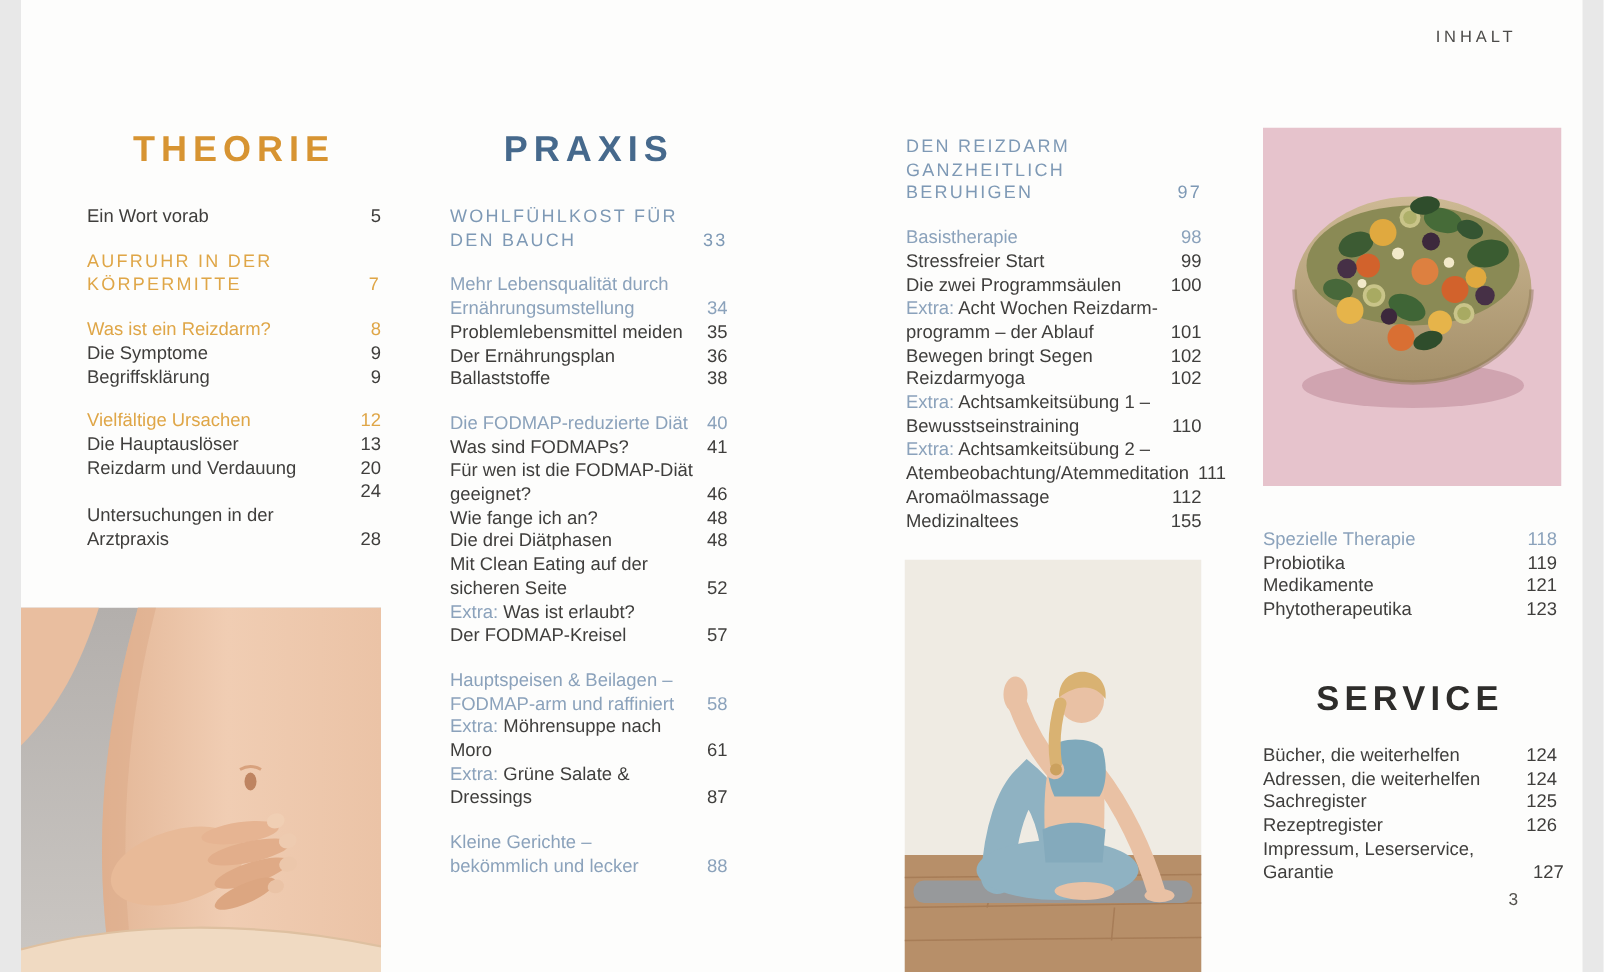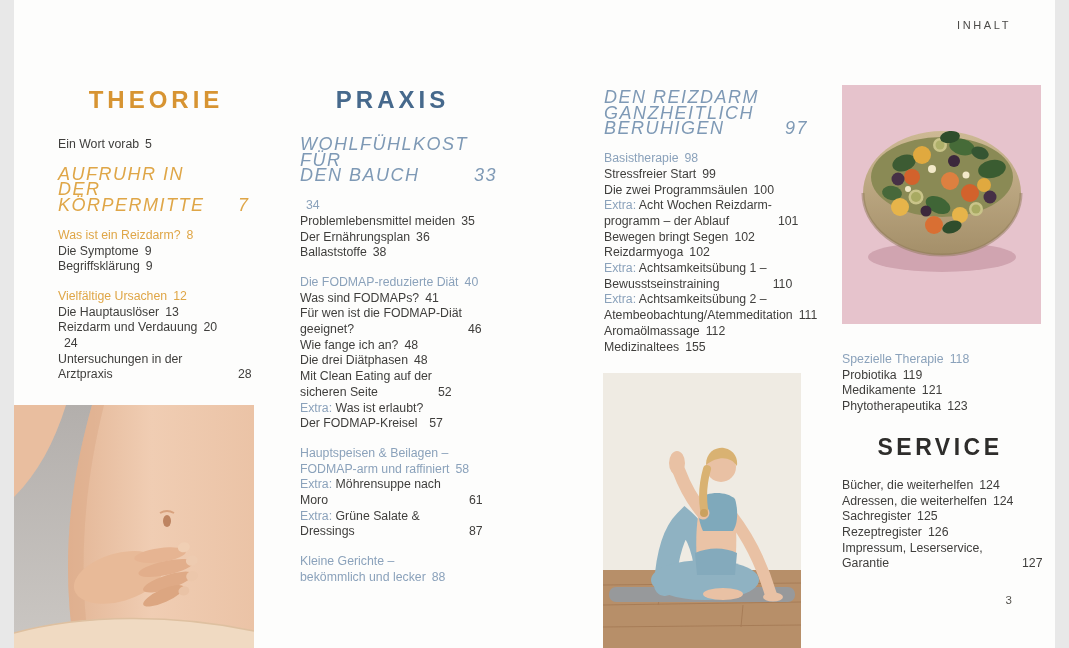--- a/index.html
+++ b/index.html
@@ -32,33 +32,33 @@
   .big-heading{
     font-weight:bold;text-align:center;
     font-size:24px;line-height:28px;letter-spacing:4px;
     margin:0 0 23px 0;
   }
   .big-heading.orange{color:var(--orange,#D79432);}
   .big-heading.blue{color:var(--hblue,#46698C);text-align:center;}
   .big-heading.dark{
     color:var(--dark,#2E2D2B);
     font-size:23px;letter-spacing:3.5px;
-    margin:18px 0 17px 0;
+    margin:36px 0 17px 0;
   }
 
   .toc-section{margin:0 0 14px 0;}
   .toc-row{
     display:flex;align-items:flex-end;
     font-size:12.3px;line-height:15.7px;
     color:var(--text,#3F3E3C);
   }
   .toc-row .lbl{white-space:pre-line;}
-  .toc-row .pg{flex:1;text-align:left;margin-left:6px;min-width:16px;}
+  .toc-row .pg{flex:1;text-align:right;margin-left:6px;min-width:16px;}
   .toc-row.caps-orange,.toc-row.caps-blue{
-    letter-spacing:1.5px;font-size:18px;font-style:italic;
+    letter-spacing:1.5px;font-size:12px;
   }
   .toc-row.caps-orange{color:var(--orange-l,#DFA647);}
   .toc-row.caps-blue{color:var(--blue-caps,#7E99B5);}
   .toc-row.accent-orange{color:var(--orange-l,#DFA647);}
   .toc-row.accent-blue{color:var(--blue-l,#8BA2BB);}
   .toc-row .prefix{color:var(--blue-l,#8BA2BB);}
 
   .photo{position:absolute;display:block;}
   #photo-belly{left:0;top:405;}
   #photo-belly{left:0px;top:405px;}
@@ -127,20 +127,22 @@
       <div class="big-heading blue">PRAXIS</div>
       <div class="toc-section">
         <div class="toc-row caps-blue">
           <span class="lbl">WOHLFÜHLKOST FÜR
 DEN BAUCH</span>
           <span class="pg">33</span>
         </div>
       </div>
       <div class="toc-section">
         <div class="toc-row accent-blue">
+          <span class="lbl">Mehr Lebensqualität durch
+Ernährungsumstellung</span>
           <span class="pg">34</span>
         </div>
         <div class="toc-row ">
           <span class="lbl">Problemlebensmittel meiden</span>
           <span class="pg">35</span>
         </div>
         <div class="toc-row ">
           <span class="lbl">Der Ernährungsplan</span>
           <span class="pg">36</span>
         </div>

